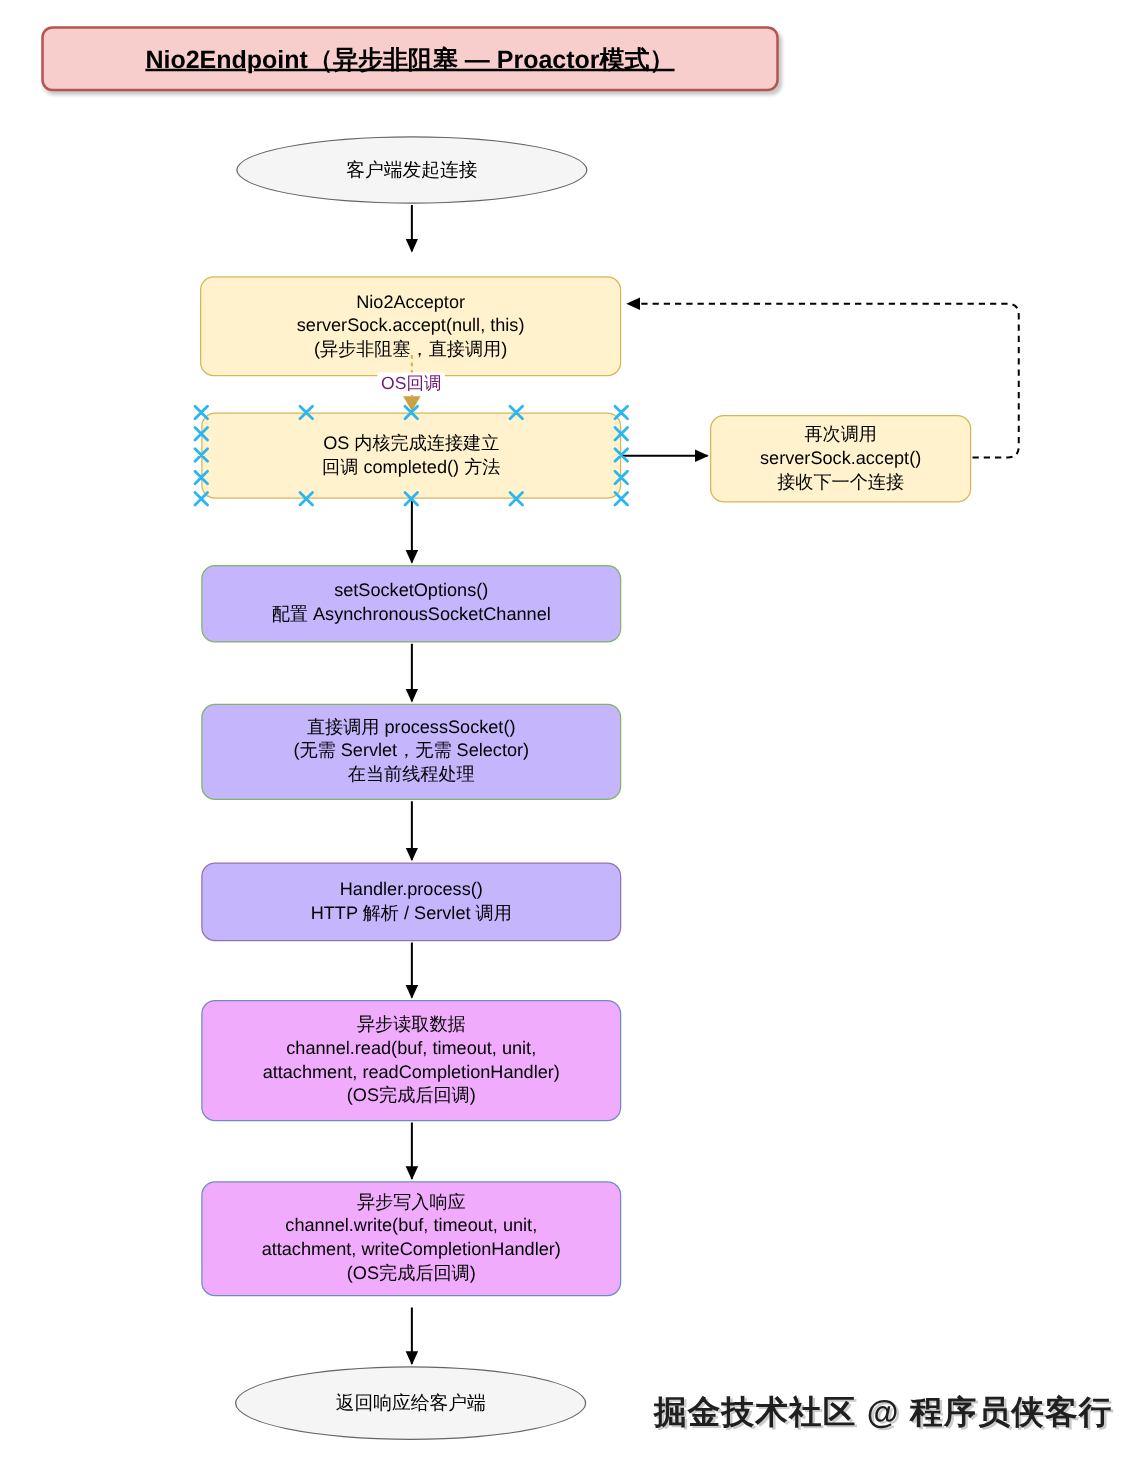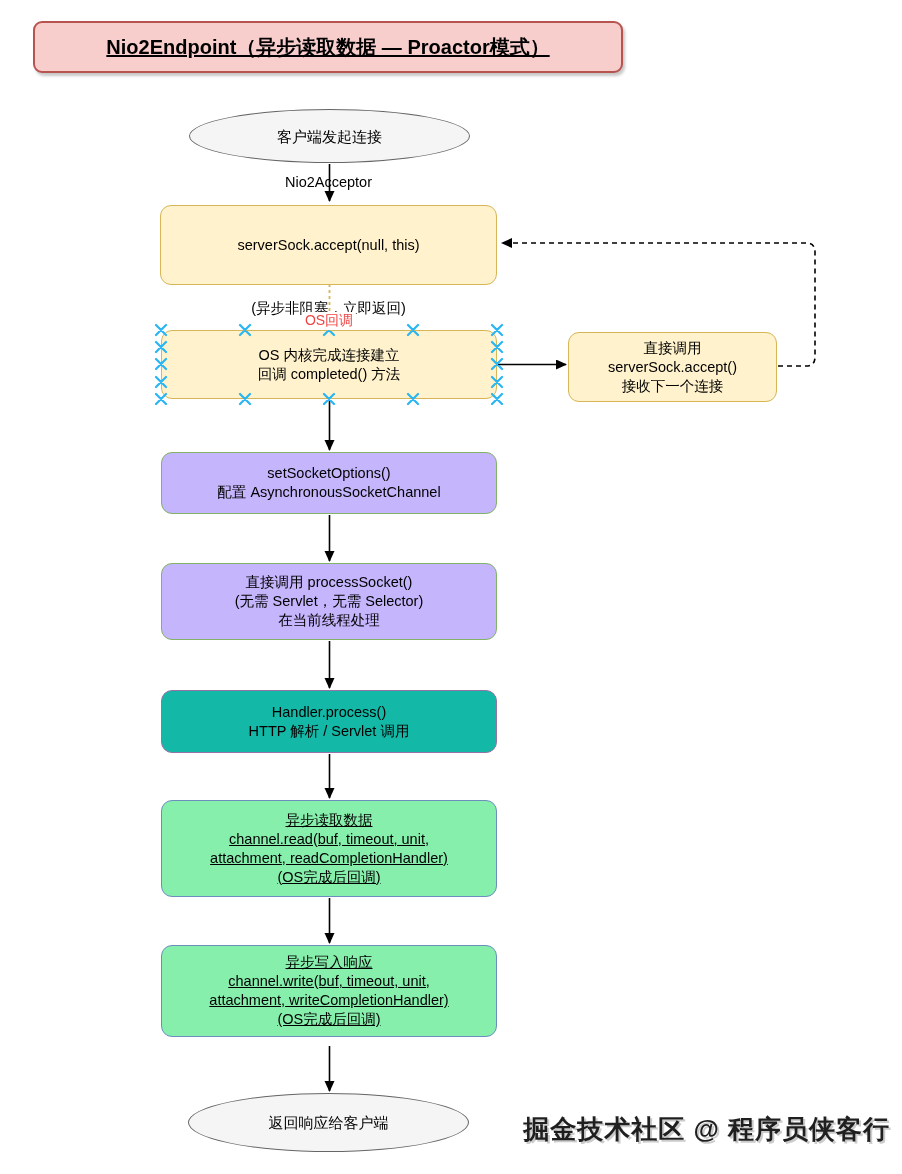--- a/index.html
+++ b/index.html
@@ -16,67 +16,67 @@
   }
   .title-box .t { text-decoration:underline; padding:0 6px; }
   .node {
     position:absolute; display:flex; flex-direction:column; align-items:center;
     justify-content:center; text-align:right; font-size:14.5px; line-height:19px;
     color:#000; box-sizing:border-box; z-index:1;
   }
   .rounded { border-radius:11px; border:1.6px solid; }
   .yellow { background:#fff2cc; border-color:#d6b656; }
   .green  { background:#c4b5fd; border-color:#82b366; }
-  .purple { background:#14b8a6; border-color:#9673a6; }
-  .blue   { background:#86efac; border-color:#6c8ebf;text-decoration:underline; }
+  .purple { background:#c4b5fd; border-color:#9673a6; }
+  .blue   { background:#f0abfc; border-color:#6c8ebf; }
   .ellipse {
     border-radius:50%; background:#f5f5f5; border:1.6px solid #666666; font-size:15px;
   }
   .overlay {
     position:absolute; left:0; top:0; width:902px; height:1174px;
     z-index:2; pointer-events:none;
   }
   .edge-label {
-    position:absolute; left:329px; top:321px; transform:translate(-50%,-50%);
-    background:#ffffff; padding:0 3px; font-size:14px; color:#ef4444; z-index:3;
+    position:absolute; left:329px; top:307px; transform:translate(-50%,-50%);
+    background:#ffffff; padding:0 3px; font-size:14px; color:#701a75; z-index:3;
   }
   .watermark {
     position:absolute; right:12px; top:1112px; font-size:26px; font-weight:bold;
     color:#1f1f1f; letter-spacing:1px; z-index:1;
     text-shadow:2px 2px 0 rgba(140,140,140,0.45);
   }
 </style>
 </head>
 <body>
 
 <div class="canvas">
 
   <div class="title-box">
-    <span class="t">Nio2Endpoint（异步读取数据 — Proactor模式）</span>
+    <span class="t">Nio2Endpoint（异步非阻塞 — Proactor模式）</span>
   </div>
 
   <div class="node ellipse" style="left:189px; top:109px; width:281px; height:54px;">
     <div>客户端发起连接</div>
   </div>
 
-  <div class="node rounded yellow" style="left:160px; top:205px; width:337px; height:80px;gap:44px;">
+  <div class="node rounded yellow" style="left:160px; top:221px; width:337px; height:80px;">
     <div>Nio2Acceptor</div>
     <div>serverSock.accept(null, this)</div>
-    <div>(异步非阻塞，立即返回)</div>
+    <div>(异步非阻塞，直接调用)</div>
   </div>
 
   <div class="edge-label">OS回调</div>
 
   <div class="node rounded yellow" style="left:161px; top:330px; width:336px; height:69px;">
     <div>OS 内核完成连接建立</div>
     <div>回调 completed() 方法</div>
   </div>
 
   <div class="node rounded yellow" style="left:568px; top:332px; width:209px; height:70px;">
-    <div>直接调用</div>
+    <div>再次调用</div>
     <div>serverSock.accept()</div>
     <div>接收下一个连接</div>
   </div>
 
   <div class="node rounded green" style="left:161px; top:452px; width:336px; height:62px;">
     <div>setSocketOptions()</div>
     <div>配置 AsynchronousSocketChannel</div>
   </div>
 
   <div class="node rounded green" style="left:161px; top:563px; width:336px; height:77px;">

